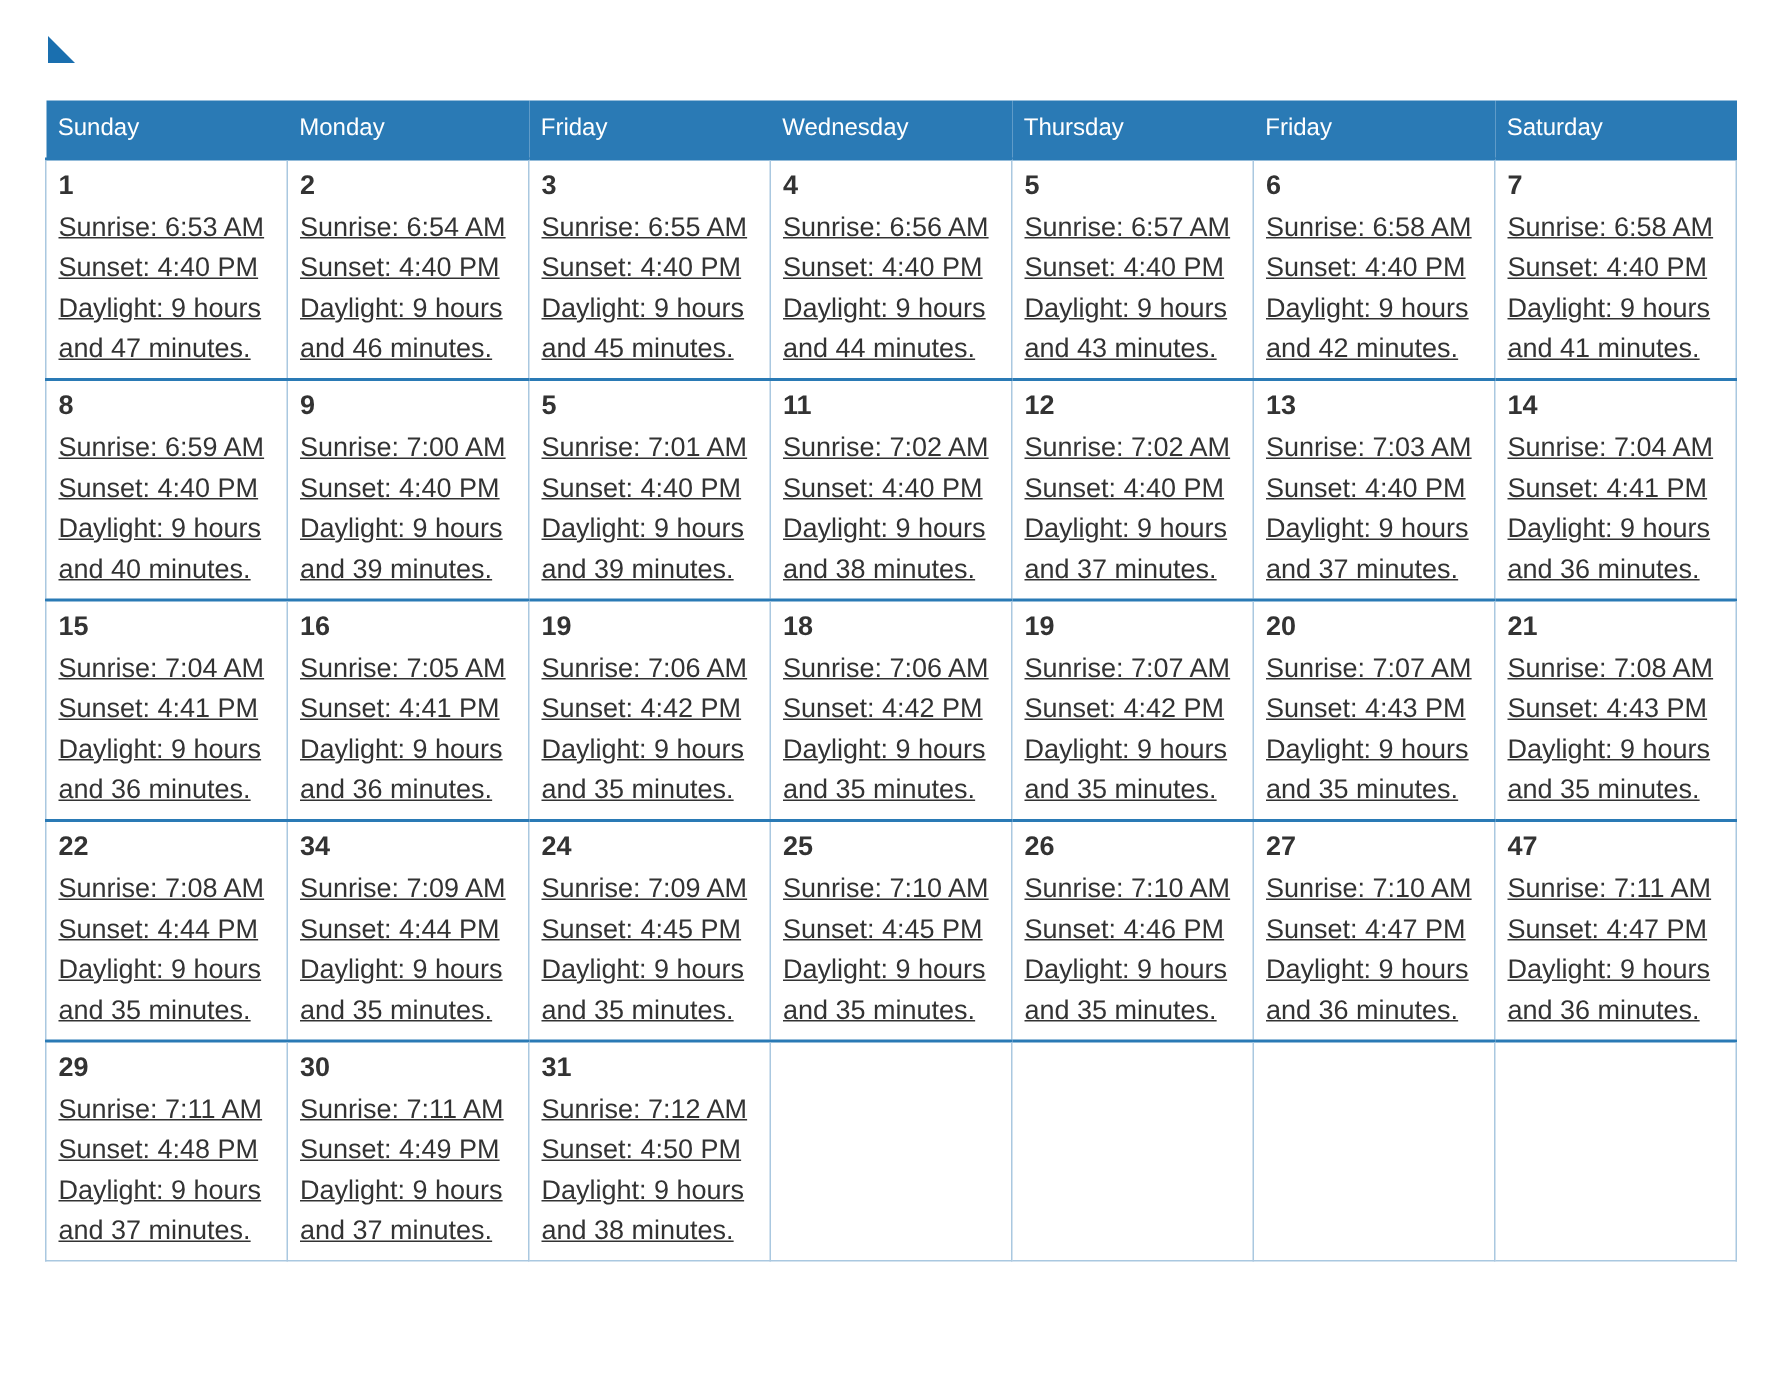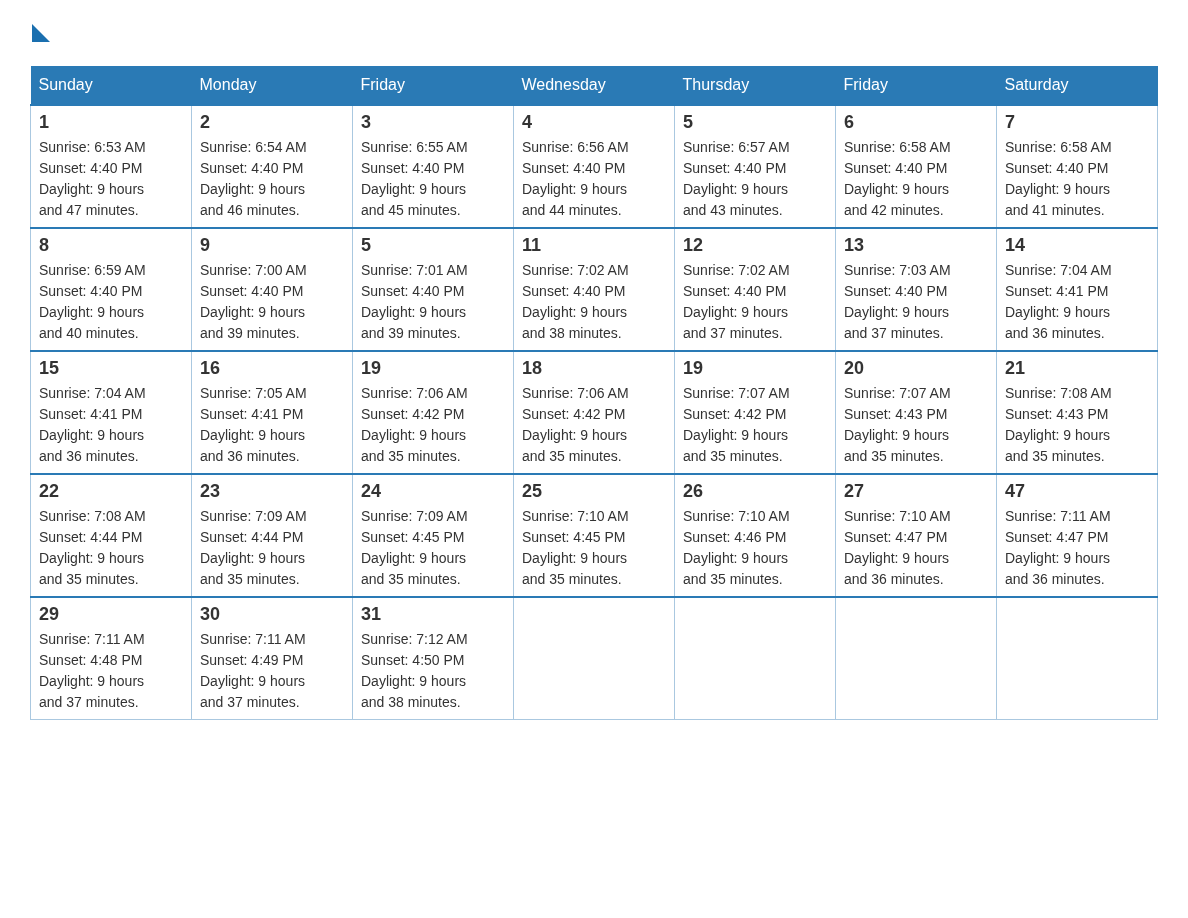--- a/index.html
+++ b/index.html
@@ -69,23 +69,24 @@
     tr.week-row td {
       border-top: 2px solid #2a7ab5;
     }
     .day-number {
       font-size: 18px;
       font-weight: bold;
       color: #333;
       margin-bottom: 4px;
     }
     .day-info {
-      font-size: 14px;
+      font-size: 18px;
       color: #333;
       line-height: 1.5;
+      text-decoration: underline;
     }
     .empty-cell {
       background: #fff;
     }
     .logo-line1 {
       display: flex;
       align-items: center;
     }
     .logo-line2 {
       margin-left: 2px;
@@ -329,21 +330,21 @@
         <td>
         <div class="day-number">22</div>
         <div class="day-info">
           Sunrise: 7:08 AM<br>
           Sunset: 4:44 PM<br>
           Daylight: 9 hours<br>
           and 35 minutes.
         </div>
       </td>
         <td>
-        <div class="day-number">23</div>
+        <div class="day-number">34</div>
         <div class="day-info">
           Sunrise: 7:09 AM<br>
           Sunset: 4:44 PM<br>
           Daylight: 9 hours<br>
           and 35 minutes.
         </div>
       </td>
         <td>
         <div class="day-number">24</div>
         <div class="day-info">

